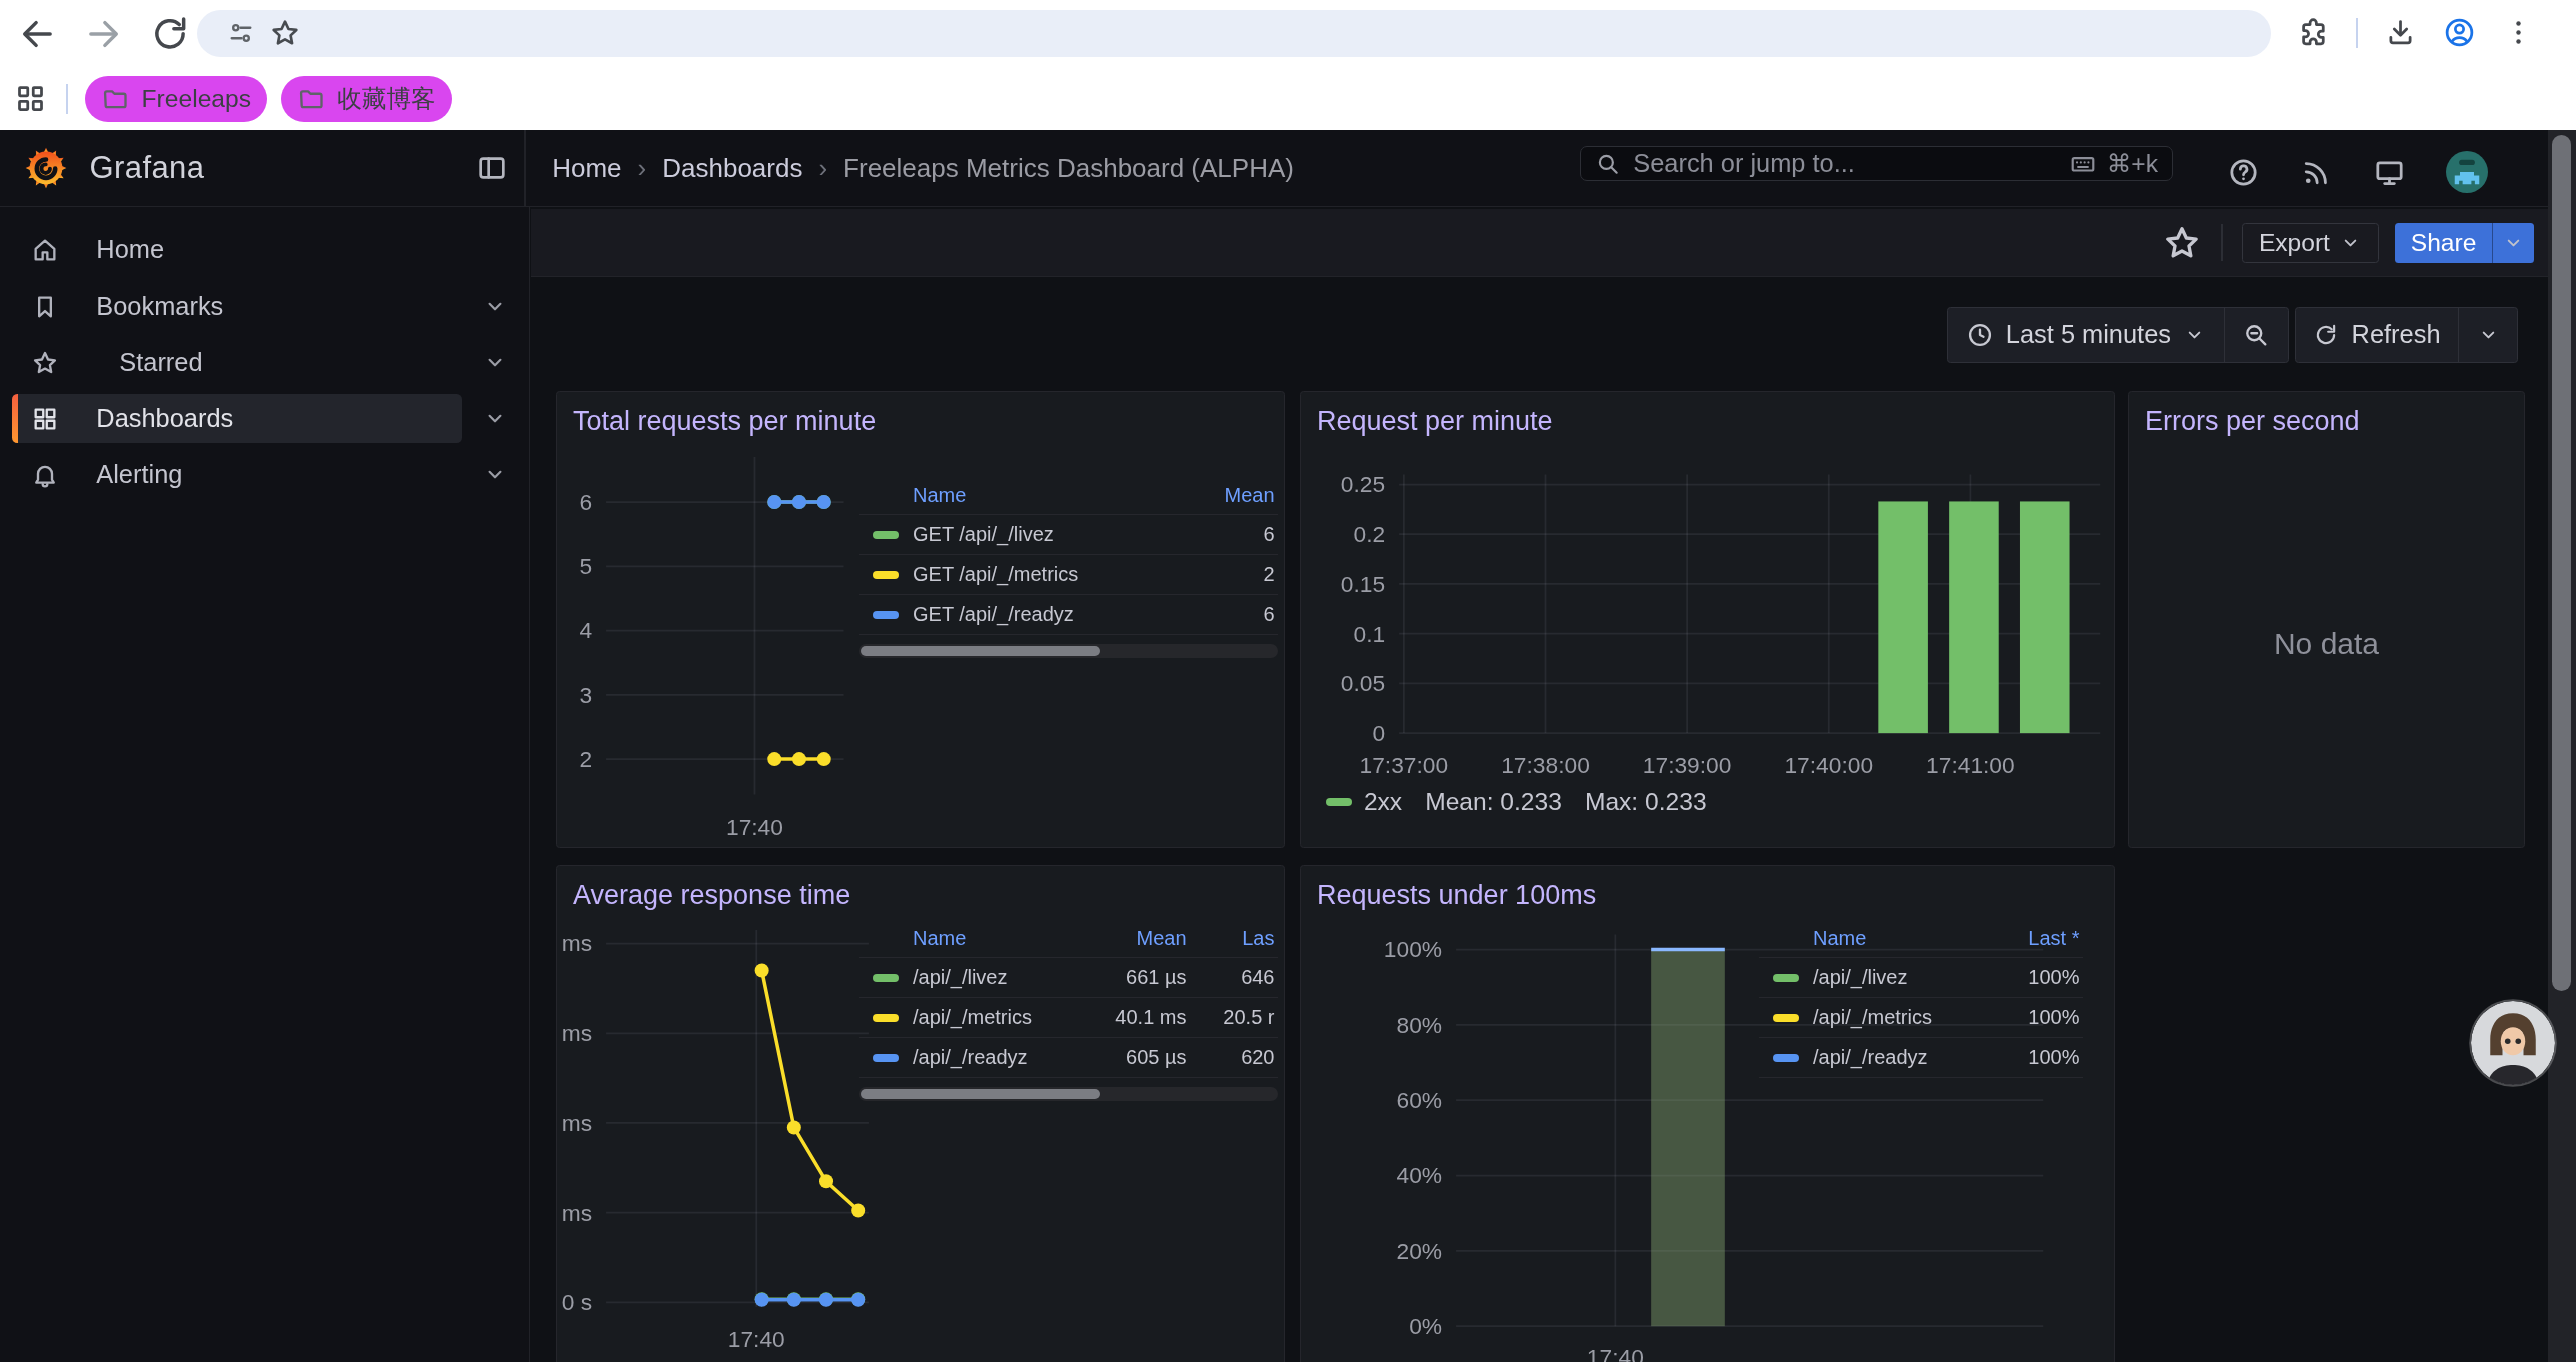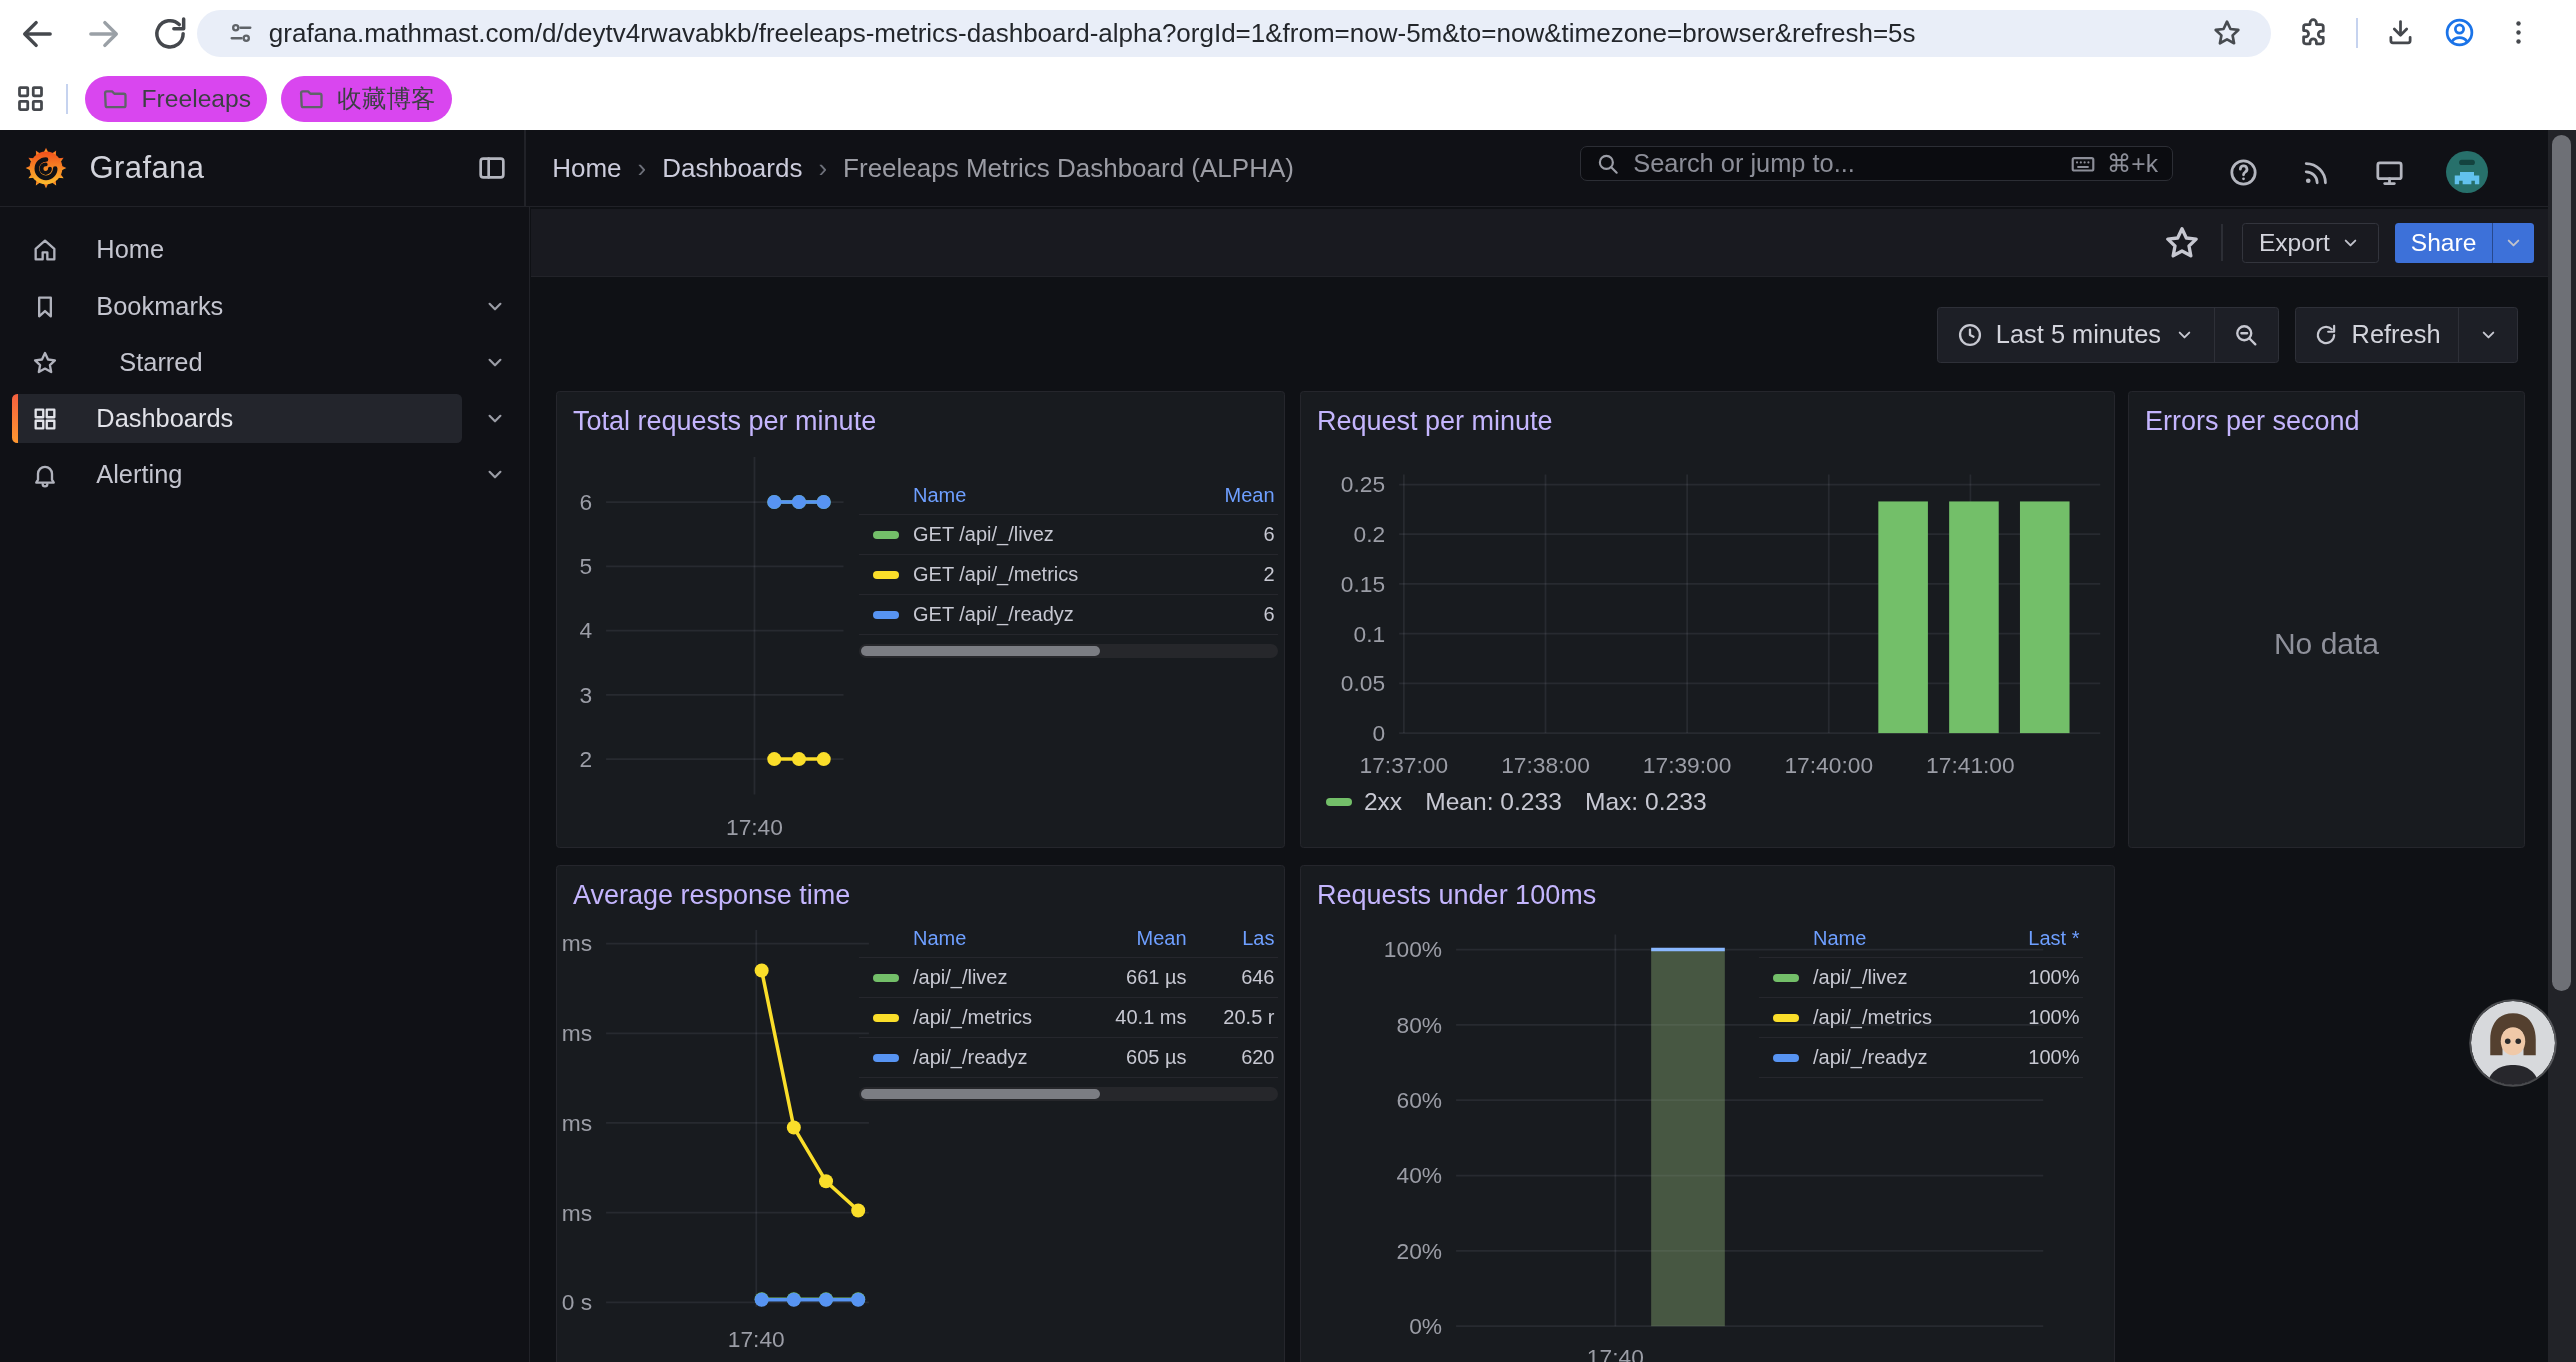--- a/index.html
+++ b/index.html
@@ -50,21 +50,21 @@
   .side-chev{position:absolute;width:26px;height:26px;left:482px;color:#9b9da6}
 
   
   .subheader{left:531px;top:209px;width:2045px;height:68px;background:#191a20;border-bottom:1.8px solid #222329;display:flex;align-items:center;justify-content:flex-end;padding-right:42px}
   .btn{height:40px;border:1.8px solid #33353d;border-radius:3.5px;display:flex;align-items:center;padding:0 16px;color:#d3d4dc;font-size:24.6px;background:transparent}
   .btn .chev{width:23px;height:23px;margin-left:8.8px;color:#c0c2cb}
   .btn.primary{background:#3d71d9;border:none;color:#fff;font-weight:500;border-radius:3.5px 0 0 3.5px}
   .btn.primary-chev{background:#3d71d9;border:none;border-left:1.8px solid rgba(0,0,0,.35);border-radius:0 3.5px 3.5px 0;padding:0 8.8px;color:#fff}
   .icon-btn{width:40px;height:40px;display:flex;align-items:center;justify-content:center;color:#c7c8d1}
   .icon-btn svg{width:30px;height:30px}
-  .timebar{left:531px;top:278px;width:2045px;height:113px;display:flex;align-items:center;justify-content:flex-end;padding-right:58px;gap:16px}
+  .timebar{left:531px;top:278px;width:2045px;height:113px;display:flex;align-items:center;justify-content:flex-end;padding-right:58px;gap:6px}
   .tbtn-group{height:56px;background:#1d1f26;border:1.8px solid #2e3038;border-radius:3.5px;display:flex;align-items:center}
   .tbtn{height:100%;display:flex;align-items:center;padding:0 17.5px;color:#d3d4dc;font-size:25.4px;gap:12.3px}
   .tbtn svg{width:28px;height:28px;color:#c7c8d1}
   .tbtn + .tbtn{border-left:1.8px solid #2e3038}
 
   
   .panel{position:absolute;background:#181b1f;border:1.8px solid #25262c;border-radius:3.5px}
   .p-title{position:absolute;left:16px;top:14px;font-size:27px;font-weight:500;color:#c4b5fd;white-space:nowrap}
   svg.chart{position:absolute;left:0;top:0}
   svg .tk{fill:#9b9da6;font-size:26px;font-family:"Liberation Sans",sans-serif}
@@ -117,21 +117,20 @@
 </div>
 <div class="abs omnibox">
   <span class="site-ic">
       <svg class="ic" style="width:100%;height:100%" viewBox="0 0 24 24">
         <circle cx="7.5" cy="7.5" r="2.2"></circle>
         <path d="M11.5 7.5 H20"></path>
         <circle cx="16.5" cy="16.5" r="2.2"></circle>
         <path d="M4 16.5 H12.5"></path>
       </svg>
     </span>
-  <span class="url">grafana.mathmast.com/d/deytv4rwavabkb/freeleaps-metrics-dashboard-alpha?orgId=1&amp;from=now-5m&amp;to=now&amp;timezone=browser&amp;refresh=5s</span>
   <span class="omni-star">
       <svg class="ic" style="width:100%;height:100%" viewBox="0 0 24 24">
         <path d="M12 3.5 L14.6 9 L20.5 9.7 L16.2 13.8 L17.3 19.7 L12 16.8 L6.7 19.7 L7.8 13.8 L3.5 9.7 L9.4 9 Z"></path>
       </svg>
     </span>
 </div>
 <div class="abs flex" style="left:2297px;top:16px;gap:26px">
   <span class="b-right-ic">
       <svg class="ic" style="width:100%;height:100%" viewBox="0 0 24 24">
         <path d="M9.5 5 a2.3 2.3 0 0 1 4.6 0 V6.2 h3.4 a1.6 1.6 0 0 1 1.6 1.6 V11 h-1.3 a2.3 2.3 0 0 0 0 4.6 H19.1 v3 a1.6 1.6 0 0 1 -1.6 1.6 H14.1 v-1.3 a2.3 2.3 0 0 0 -4.6 0 V20.2 H6.4 a1.6 1.6 0 0 1 -1.6 -1.6 V15.2 h1.3 a2.3 2.3 0 0 0 0 -4.6 H4.8 V7.8 a1.6 1.6 0 0 1 1.6 -1.6 H9.5 Z"></path>

